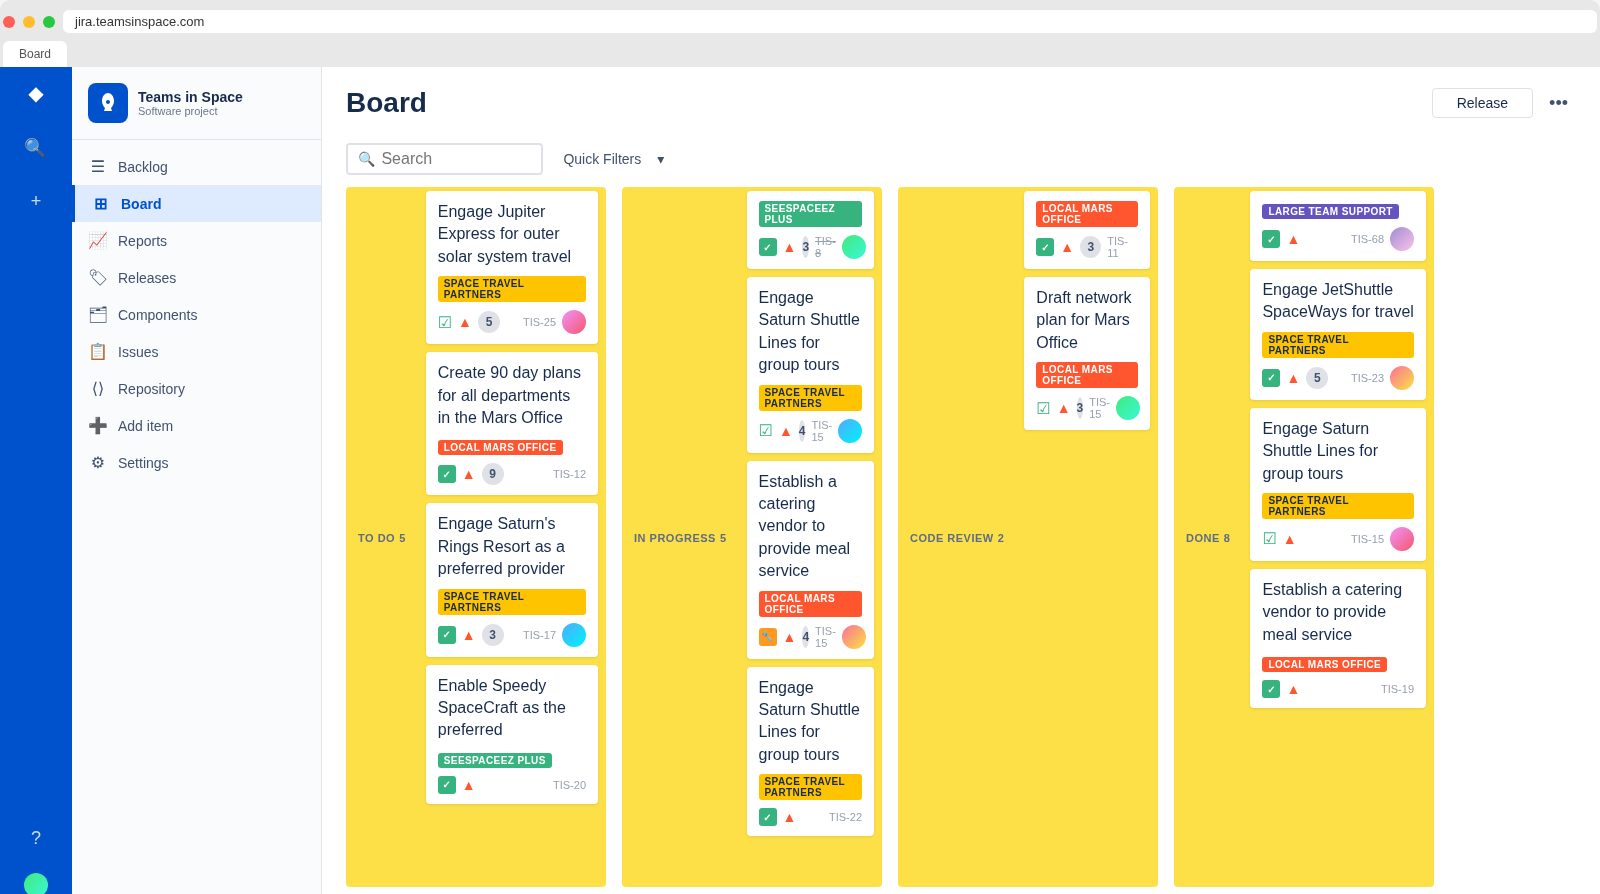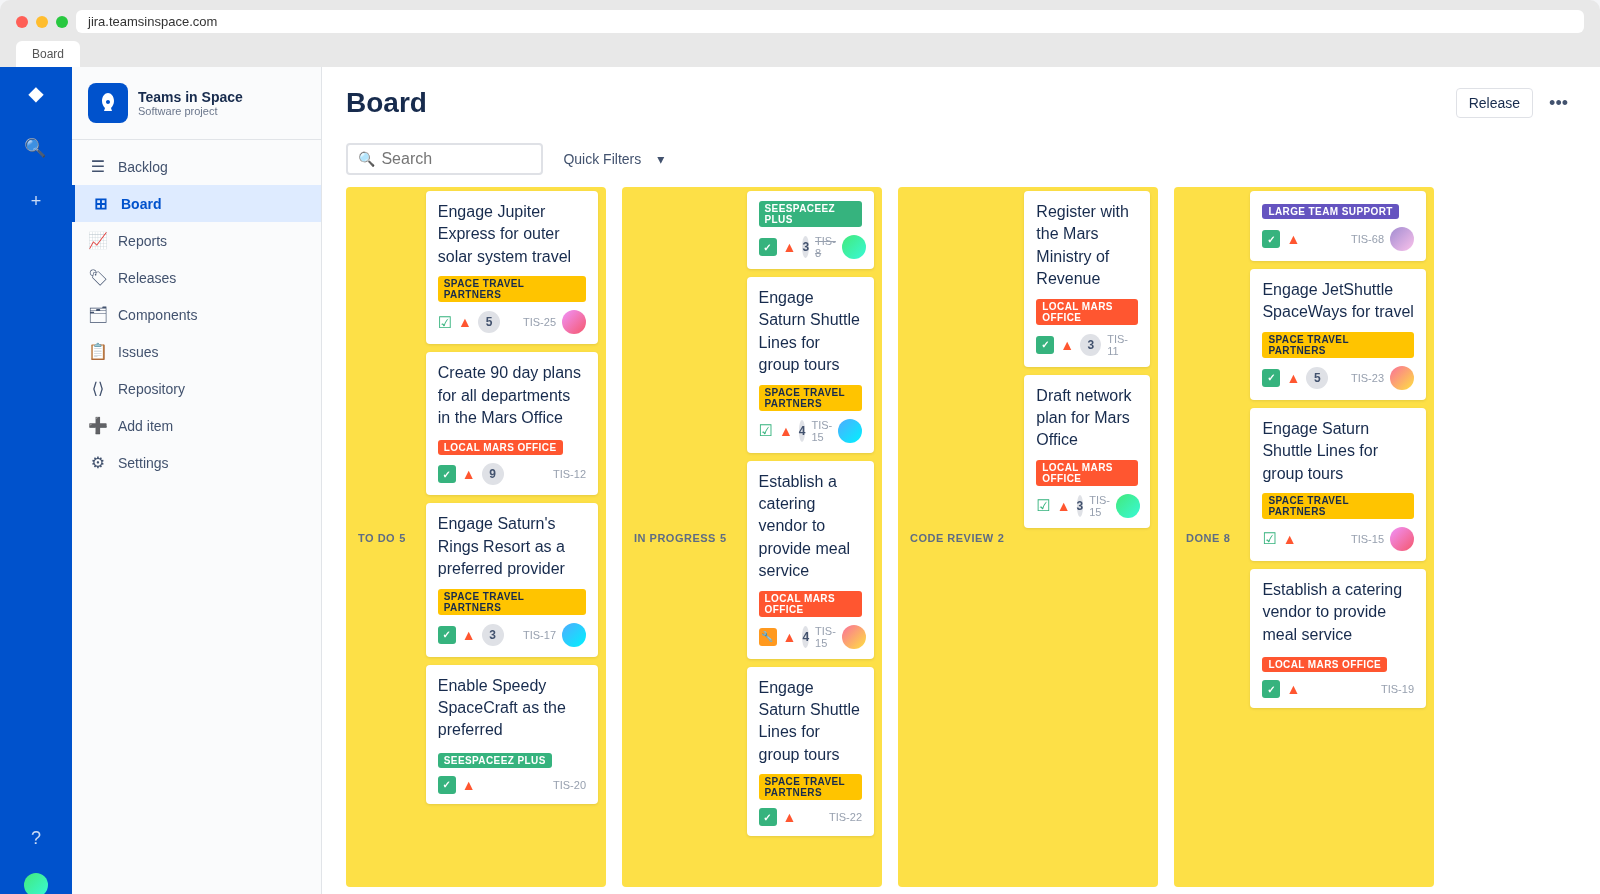--- a/index.html
+++ b/index.html
@@ -1,21 +1,21 @@
 <!DOCTYPE html>
 <html><head>
   <meta charset="utf-8">
   <style>
     * { box-sizing: border-box; margin: 0; padding: 0; }
     body { font-family: -apple-system, BlinkMacSystemFont, 'Segoe UI', sans-serif; background: #f4f5f7; overflow: hidden; }
 
     
     .browser-chrome {
       background: #e8e8e8;
-      padding: 10px 16px 0;
+      padding: 10px 3px 0;
       border-radius: 10px 10px 0 0;
     }
     .browser-controls {
       display: flex; align-items: center; gap: 8px; margin-bottom: 8px;
     }
     .dot { width: 12px; height: 12px; border-radius: 50%; }
     .dot-red { background: #ff5f57; }
     .dot-yellow { background: #ffbd2e; }
     .dot-green { background: #28c840; }
     .address-bar {
@@ -72,21 +72,21 @@
 
     
     .main-header {
       padding: 20px 24px 16px; display: flex; align-items: center; justify-content: space-between;
       border-bottom: none;
     }
     .page-title { font-size: 28px; font-weight: 600; color: #172b4d; }
     .header-actions { display: flex; align-items: center; gap: 8px; }
     .release-btn {
       background: white; border: 1px solid #dfe1e6; border-radius: 4px;
-      padding: 6px 12px; font-size: 14px; color: #172b4d; cursor: pointer;
+      padding: 6px 24px; font-size: 14px; color: #172b4d; cursor: pointer;
     }
     .more-btn { background: none; border: none; font-size: 18px; cursor: pointer; color: #42526e; padding: 4px 8px; }
 
     
     .toolbar {
       padding: 8px 24px 12px; display: flex; align-items: center; gap: 12px;
     }
     .search-box {
       display: flex; align-items: center; background: white; border: 2px solid #dfe1e6;
       border-radius: 4px; padding: 5px 10px; gap: 6px;
@@ -367,21 +367,20 @@
     </div>
           </div>
   </div>
         <div class="column">
     <div class="column-header">
       <span>CODE REVIEW</span>
       <span class="column-count">2</span>
     </div>
     <div class="column-cards" id="cards-code-review">
             <div class="card">
-      <div class="card-title">Register with the Mars Ministry of Revenue</div>
       <div class="card-label label-local-mars">LOCAL MARS OFFICE</div>
       <div class="card-footer">
         <span>
                   <div style="width:18px;height:18px;background:#36b37e;border-radius:3px;display:flex;align-items:center;justify-content:center;color:white;font-size:10px;font-weight:700;">✓</div>
                 </span>
         <span class="priority-high">▲</span>
         <div class="story-points">3</div>
         <span class="card-id" style="">TIS-11</span>
 
       </div>

